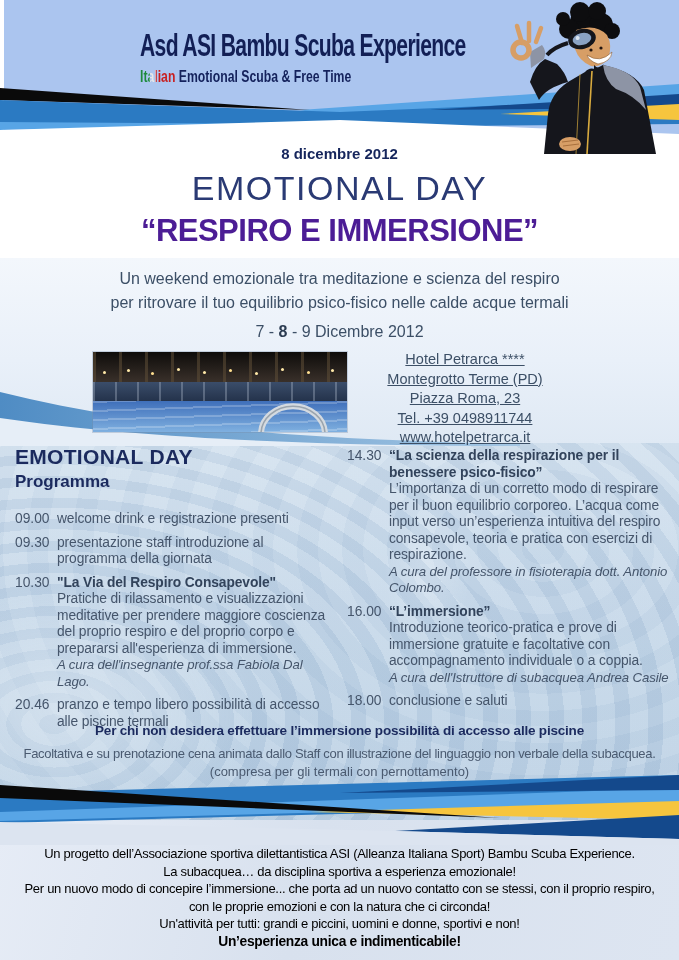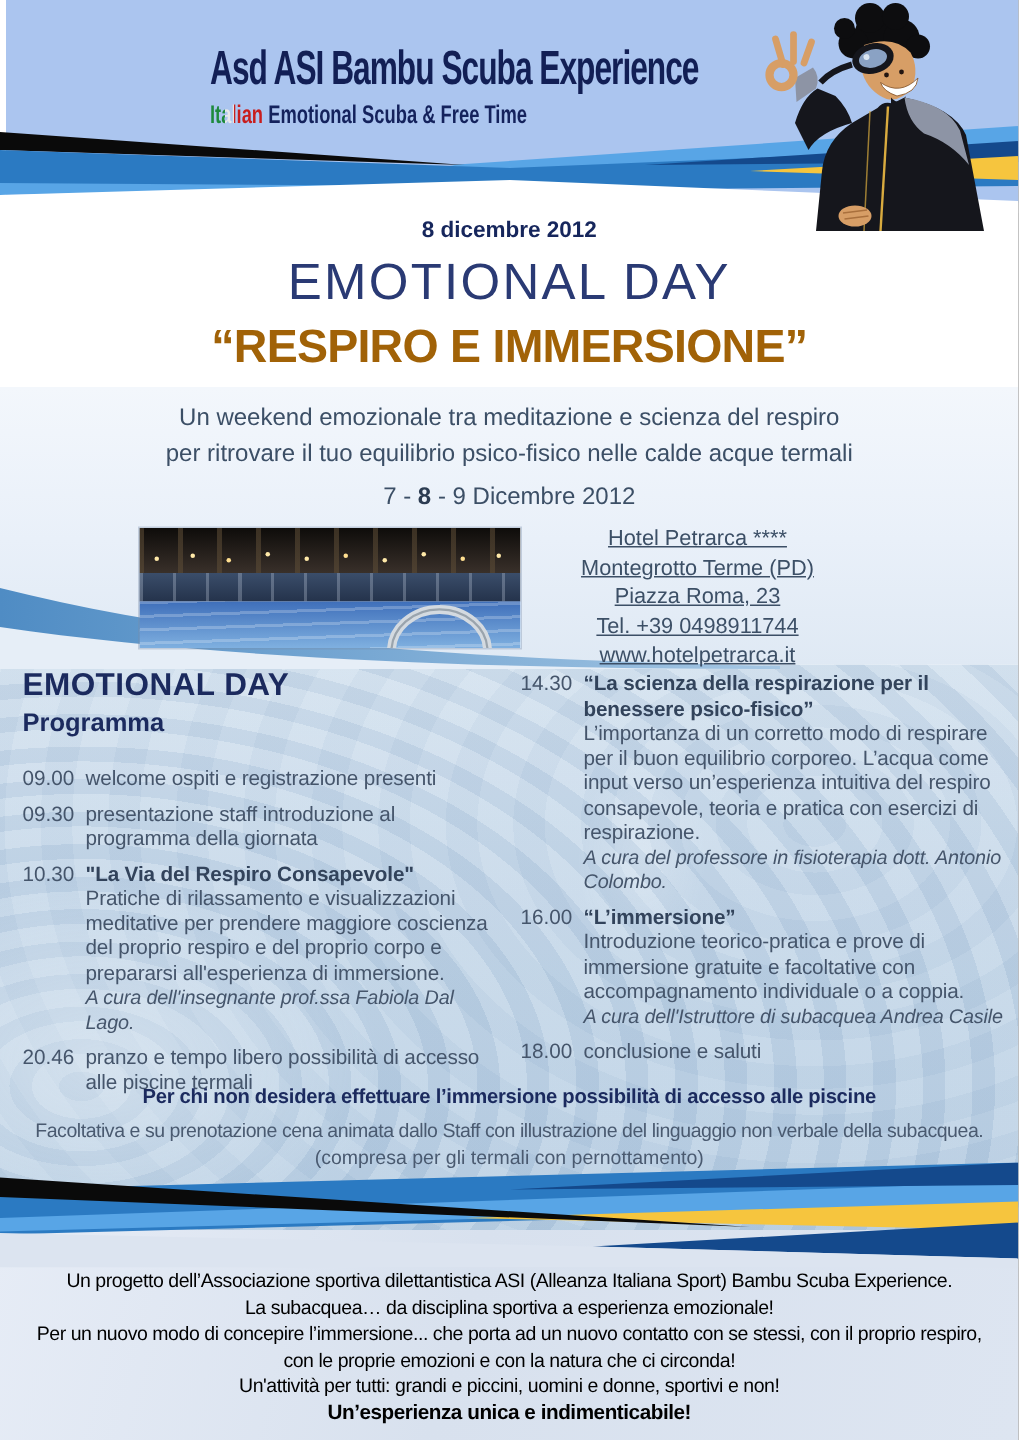--- a/index.html
+++ b/index.html
@@ -19,21 +19,21 @@
 
   
   .top-waves{position:absolute;top:80px;left:0;z-index:2;}
   .bottom-waves{position:absolute;top:775px;left:0;z-index:2;}
   .diver{position:absolute;top:2px;right:0;z-index:5;}
 
   
   .white-band{position:absolute;top:135px;left:0;width:679px;height:123px;background:#fff;z-index:3;text-align:center;}
   .hero-date{padding-top:10px;font-size:15px;font-weight:bold;color:#16265c;}
   .hero-title{margin-top:7px;font-size:34px;font-weight:normal;letter-spacing:1.5px;color:#2a3a74;}
-  .hero-quote{margin-top:5px;font-size:31px;font-weight:bold;color:#a16207;letter-spacing:-0.5px;}
+  .hero-quote{margin-top:5px;font-size:31px;font-weight:bold;color:#4c1d95;letter-spacing:-0.5px;}
 
   
   .info-panel{position:absolute;top:258px;left:0;width:679px;height:185px;z-index:1;
               background:linear-gradient(180deg,#f3f7fc 0%,#e9f0f9 55%,#dfe9f4 100%);text-align:center;}
   .hero-desc{padding-top:9px;font-size:16px;line-height:24px;color:#3c4f66;}
   .hero-dates{margin-top:8px;font-size:16px;color:#3c4f66;}
   .hero-dates b{color:#2c3c52;}
   .swoosh{position:absolute;left:0;top:130px;}
 
   .photo{position:absolute;left:93px;top:94px;width:254px;height:80px;overflow:hidden;
@@ -196,21 +196,21 @@
   <div class="program-section">
     <div class="ripples"></div>
     <div class="columns">
       <div class="col-left">
         <div class="prog-heading">EMOTIONAL DAY</div>
         <div class="prog-subheading">Programma</div>
         <div class="items">
           <div class="pitem">
             <span class="ptime">09.00</span>
             <div class="pbody">
-                <div>welcome ospiti e registrazione presenti</div>
+                <div>welcome drink e registrazione presenti</div>
               </div>
           </div>
           <div class="pitem">
             <span class="ptime">09.30</span>
             <div class="pbody">
                 <div>presentazione staff introduzione al programma della giornata</div>
               </div>
           </div>
           <div class="pitem">
             <span class="ptime">10.30</span>

